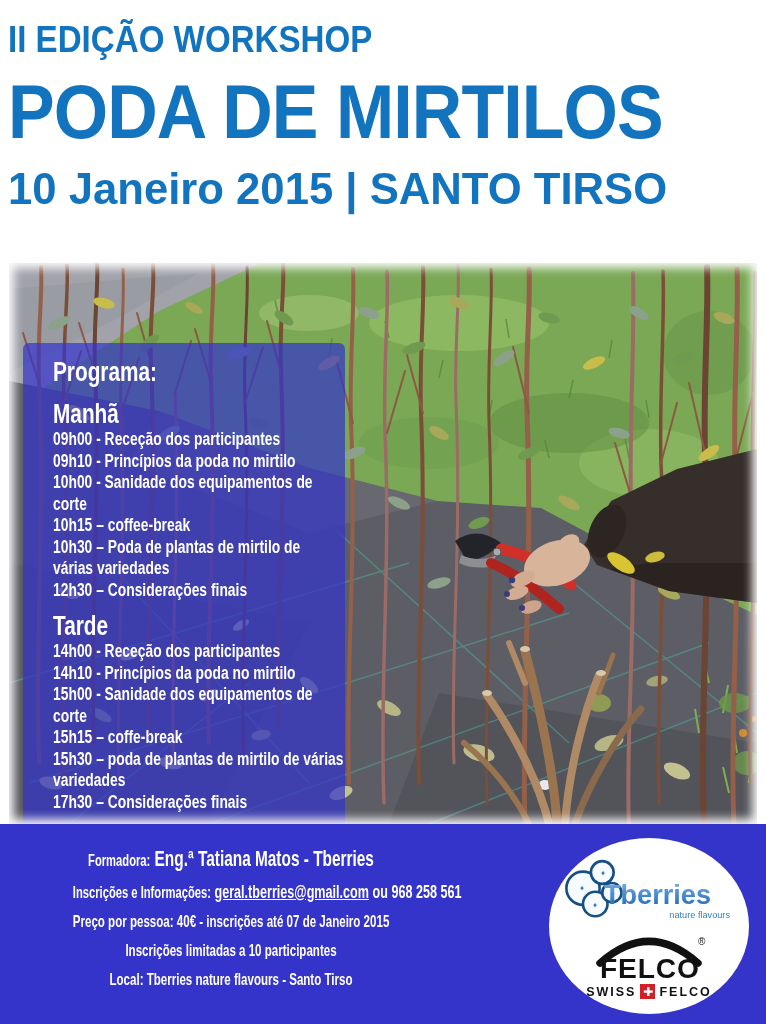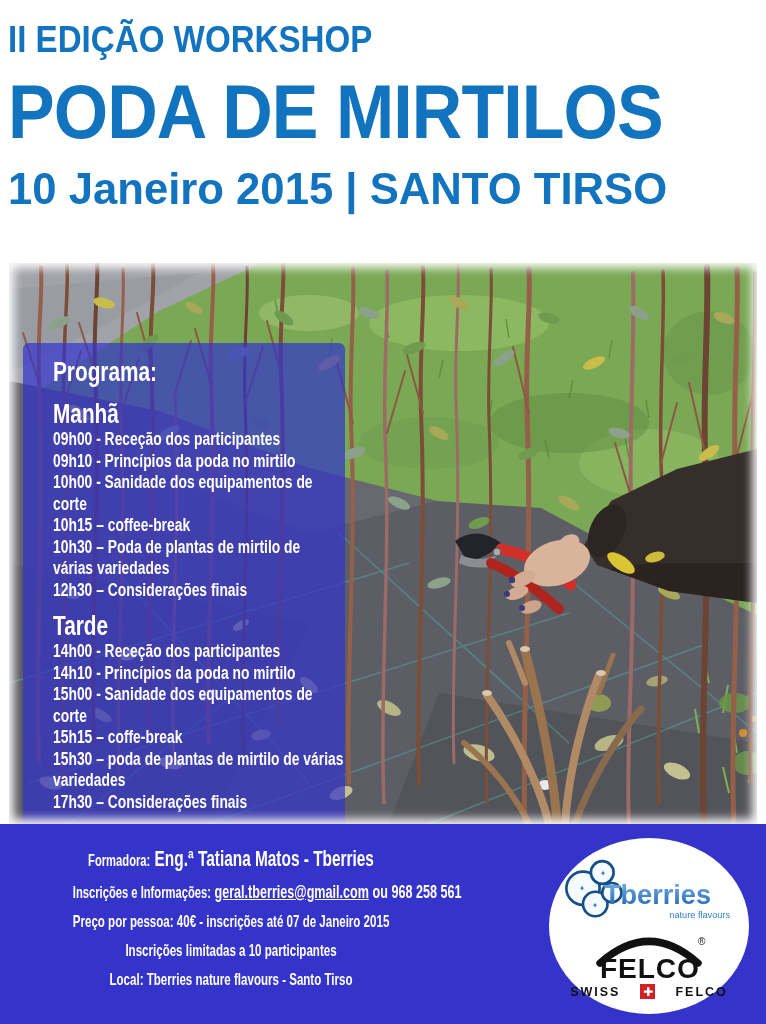--- a/index.html
+++ b/index.html
@@ -40,21 +40,21 @@
   .l3{top:88px;font-size:16.5px;}
   .l4{top:117px;font-size:16.5px;}
   .l5{top:146px;font-size:16.5px;}
   .email{text-decoration:underline;}
   
   .badge{position:absolute;left:549px;top:14px;width:200px;height:176px;
          background:#ffffff;border-radius:50%;}
   .tberries-svg{position:absolute;left:13px;top:15px;}
   .felco-svg{position:absolute;left:40px;top:90px;}
   .swissrow{position:absolute;left:0;top:146px;width:200px;display:flex;
-            justify-content:center;align-items:center;gap:20px;
+            justify-content:center;align-items:center;gap:4px;
             color:#111;font-weight:bold;font-size:12.5px;letter-spacing:2px;}
   .swiss-cross{display:flex;align-items:center;justify-content:center;
                width:15px;height:15px;background:#D22027;color:#fff;
                font-size:12px;letter-spacing:0;line-height:1;}
 </style>
 </head>
 <body>
 
 <div class="hline edition">II EDIÇÃO WORKSHOP</div>
 <div class="hline maintitle">PODA DE MIRTILOS</div>

